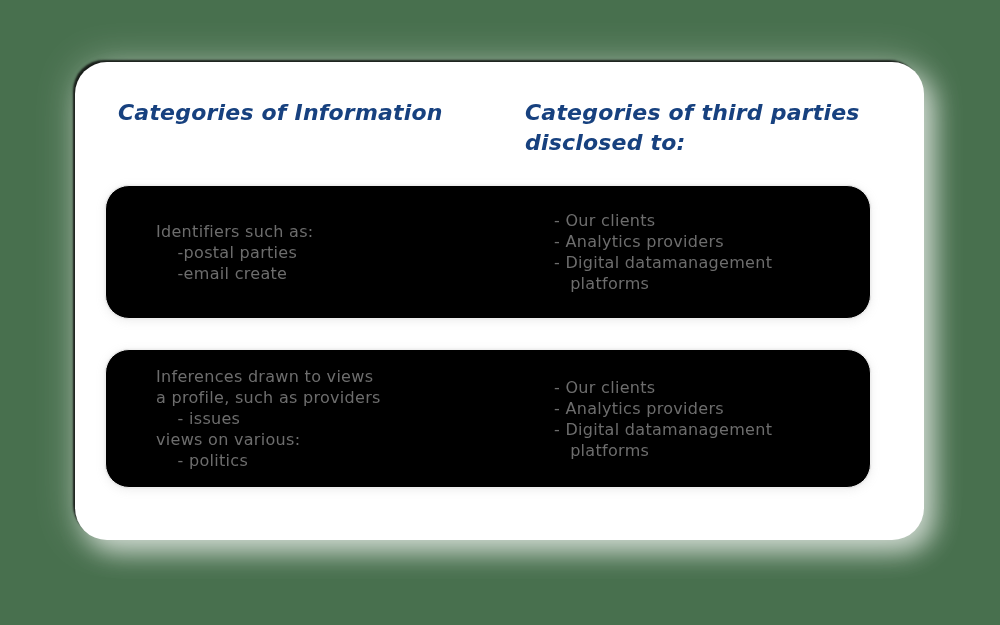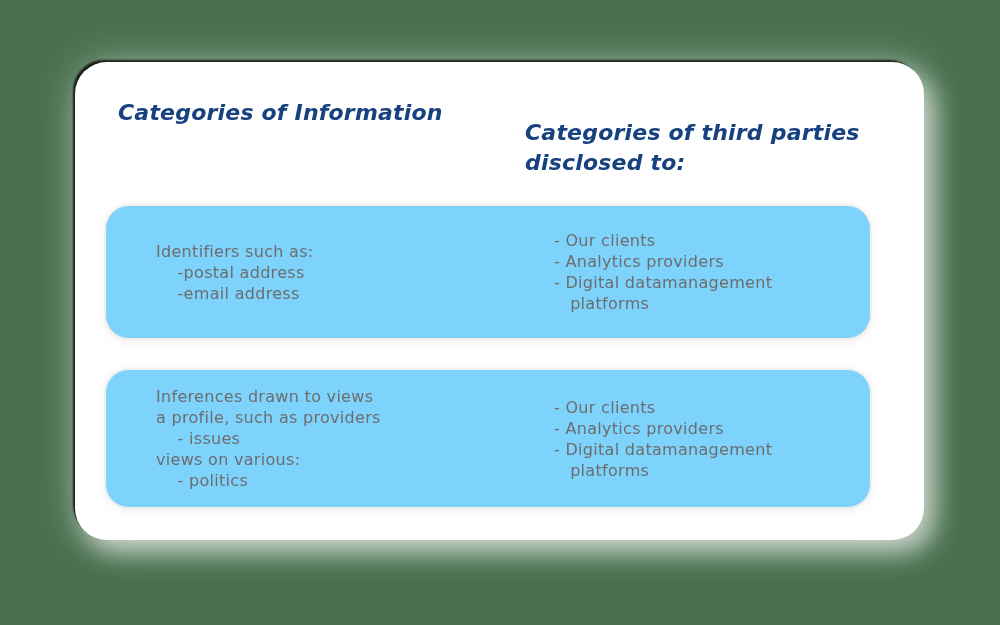--- a/index.html
+++ b/index.html
@@ -28,28 +28,28 @@
     margin: 36px 50px 0 43px;
     font-style: italic;
   }
   .heading {
     color: var(--heading, #17417f);
     font-size: 22px;
     font-weight: bold;
     line-height: 30px;
     letter-spacing: 0.2px;
   }
-  .heading-right { max-width: 390px; margin-top: 20px; }
+  .heading-right { max-width: 390px; }
   .row-box {
     display: grid;
     grid-template-columns: 398px 1fr;
     align-items: center;
     margin: 27px 53px 0 30px;
     padding: 24px 20px 24px 50px;
-    background: #7dd3fc;
+    background: #000000;
     border: 1px solid #eeeeee;
     border-radius: 24px;
     box-shadow: 0 2px 10px rgba(160, 160, 160, 0.18), 0 0 2px rgba(170, 170, 170, 0.25);
   }
   .row-box.tall {
     margin-top: 30px;
     padding-top: 16px;
     padding-bottom: 16px;
   }
   .line {
@@ -66,22 +66,22 @@
 <div class="card">
 
   <div class="headers">
     <div class="heading">Categories of Information</div>
     <div class="heading heading-right">Categories of third parties disclosed to:</div>
   </div>
 
   <div class="row-box">
     <div class="col">
       <div class="line">Identifiers such as:</div>
-      <div class="line">    -postal address</div>
-      <div class="line">    -email address</div>
+      <div class="line">    -postal parties</div>
+      <div class="line">    -email create</div>
     </div>
     <div class="col">
       <div class="line">- Our clients</div>
       <div class="line">- Analytics providers</div>
       <div class="line">- Digital datamanagement</div>
       <div class="line">   platforms</div>
     </div>
   </div>
 
   <div class="row-box tall">

